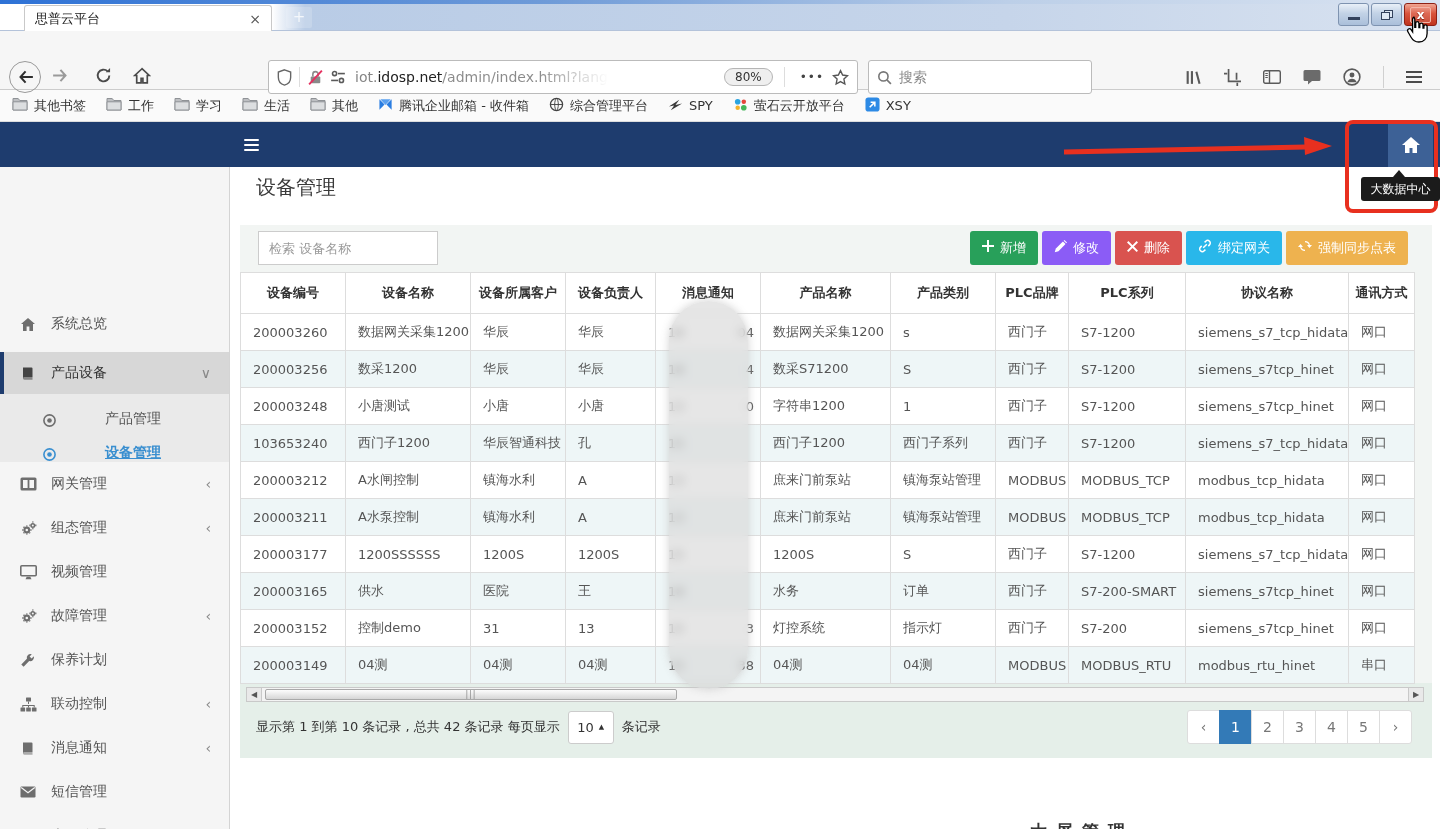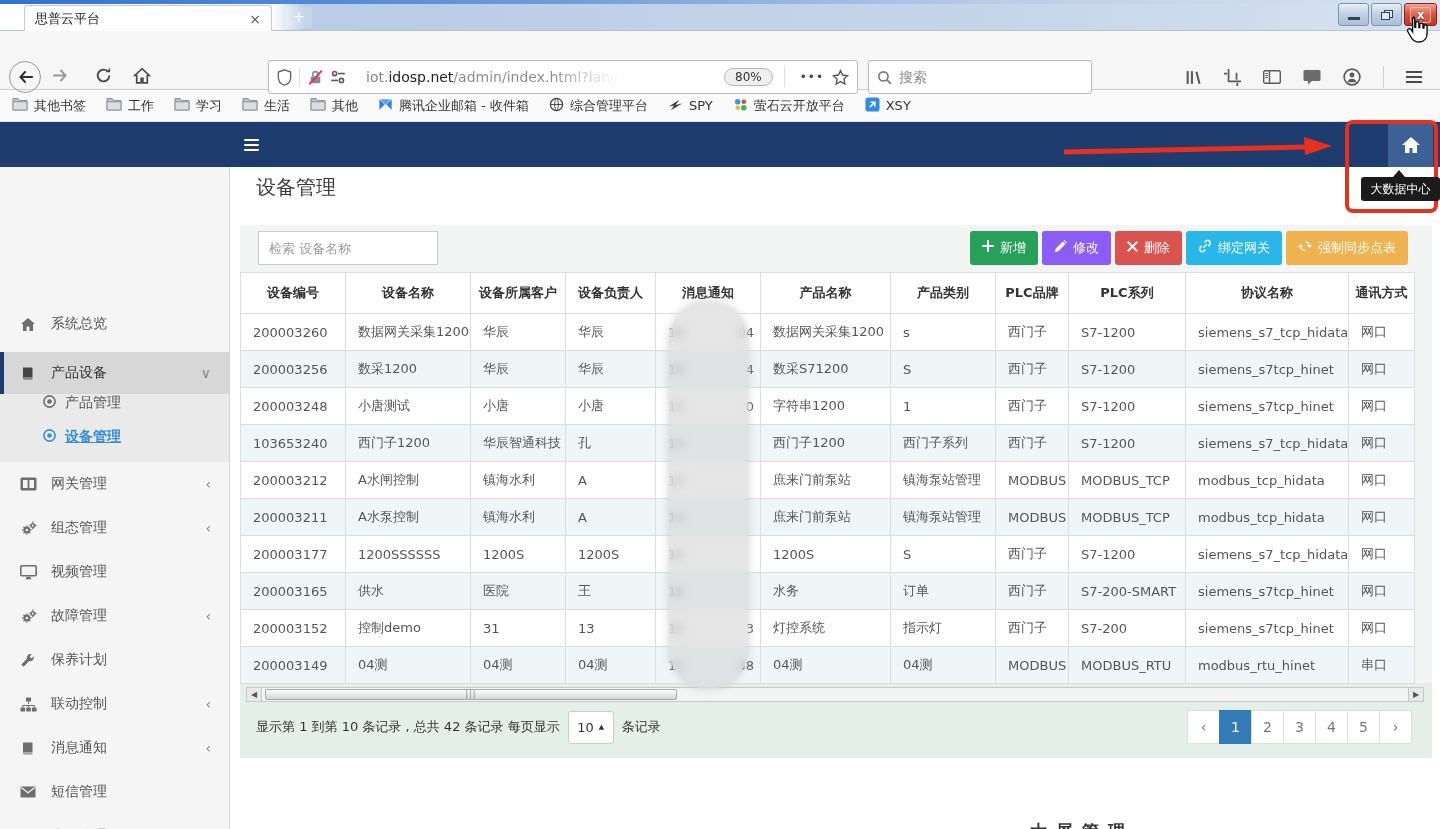--- a/index.html
+++ b/index.html
@@ -83,21 +83,21 @@
   .menu { position:absolute; top:129px; left:0; right:0; }
   .mi { height:44px; display:flex; align-items:center; padding:0 18px 0 20px; color:#555; }
   .mi:first-child { height:56px; }
   .mi-ic { width:19px; margin-right:12px; color:#6e6e6e; display:flex; }
   .mi-lb { flex:1; font-size:14px; }
   .mi-ch { color:#888; font-size:14px; }
   .mi-parent { height:42px; background:#d7d7d7; border-left:4px solid #1e3c6e; padding-left:16px; }
   .mi-parent .mi-lb { color:#333; }
   .mi-parent .mi-ic { color:#444; }
   .submenu { background:#eaeaea; }
-  .smi { height:34px; display:flex; align-items:flex-start; padding-left:42px; }
+  .smi { height:34px; display:flex; align-items:flex-end; padding-left:42px;gap:40px; }
   .smi .mi-ic { width:15px; margin-right:8px; }
   .smi .mi-lb { font-size:14px; color:#555; }
   .smi.active .mi-lb { color:#3a8fd0; text-decoration:underline; font-weight:bold; }
   .smi.active .mi-ic { color:#3a8fd0; }
 
   .main { position:absolute; top:167px; left:231px; right:0; bottom:0; background:#fff; }
   .page-title { position:absolute; left:25px; top:7px; font-size:20px; color:#3a3a3a; }
   .panel { position:absolute; left:9px; right:8px; top:58px; height:533px; background:#f2f5f3; }
   .panel-bottom { position:absolute; left:0; right:0; top:458px; bottom:0; background:#e5efe9; }
   .dev-search { position:absolute; left:18px; top:6px; width:180px; height:34px; border:1px solid #ccc;
@@ -213,21 +213,21 @@
         <line x1="2" y1="14.5" x2="14" y2="1.5" stroke="#e5305f" stroke-width="1.8"></line>
       </svg>
     <svg width="16" height="14" viewBox="0 0 14 12" style="margin-left:6px">
         <g fill="none" stroke="#5a5a5a" stroke-width="1.4">
           <circle cx="4" cy="3" r="1.8"></circle>
           <line x1="7" y1="3" x2="13" y2="3"></line>
           <circle cx="10" cy="9" r="1.8"></circle>
           <line x1="1" y1="9" x2="7" y2="9"></line>
         </g>
       </svg>
-    <span class="url-text" style="margin-left:20px"><span class="u-gray">iot.</span><span class="u-dark">idosp.net</span><span class="u-fade">/admin/index.html?langu</span></span>
+    <span class="url-text" style="margin-left:9px"><span class="u-gray">iot.</span><span class="u-dark">idosp.net</span><span class="u-fade">/admin/index.html?langu</span></span>
     <span class="zoom-pill">80%</span>
     <span class="sep"></span>
     <span class="dots3">•••</span>
     <svg width="17" height="17" viewBox="0 0 16 16">
         <path d="M8 1.5l2 4.2 4.6.6-3.4 3.2.9 4.6L8 11.8l-4.1 2.3.9-4.6L1.4 6.3 6 5.7z" fill="none" stroke="#555" stroke-width="1.3"></path>
       </svg>
   </div>
 
   <div class="searchbar">
     <svg width="15" height="15" viewBox="0 0 14 14">

